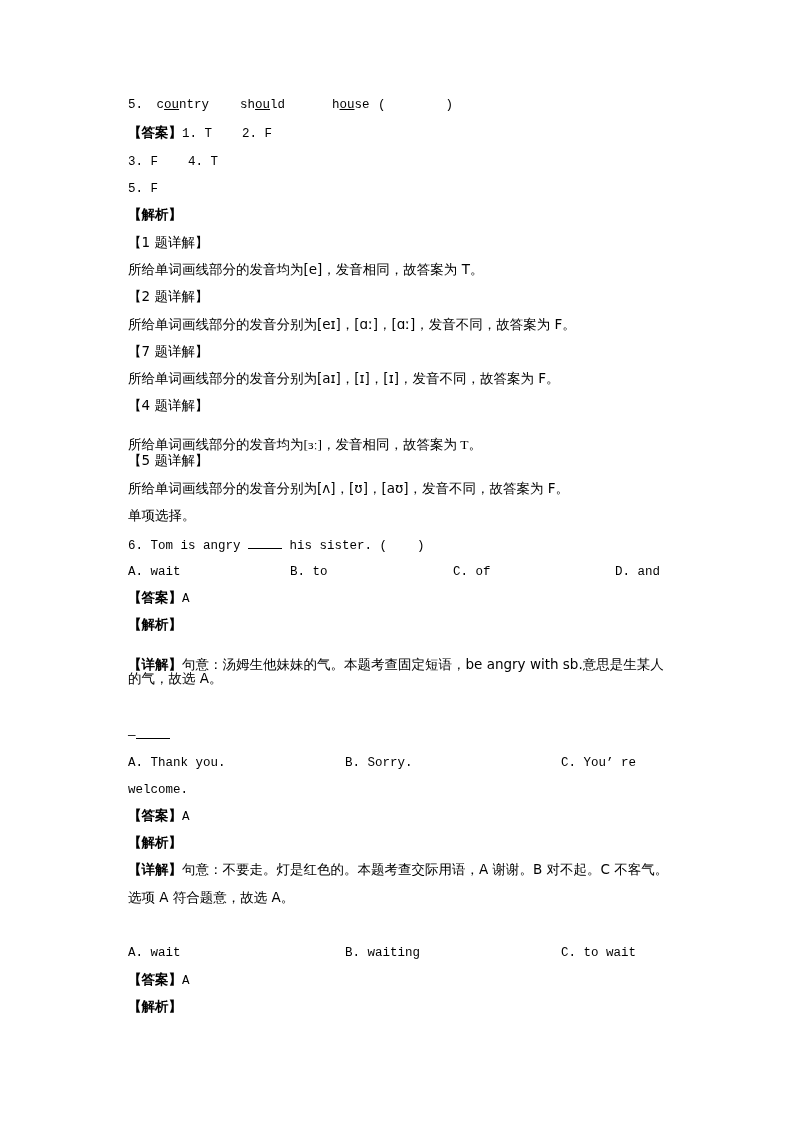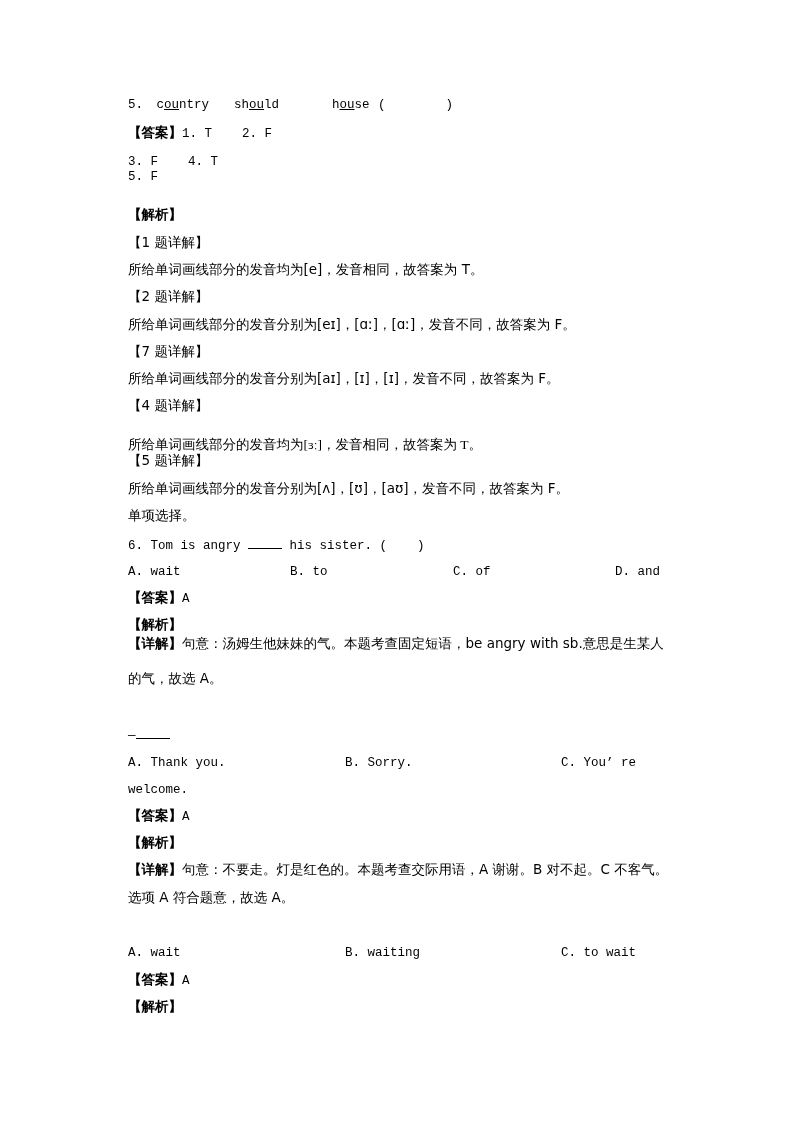--- a/index.html
+++ b/index.html
@@ -15,30 +15,30 @@
   .blank { display: inline-block; border-bottom: 1px solid #000; width: 34px; height: 12px; vertical-align: baseline; }
 </style>
 </head>
 <body>
 
 <div class="page">
 
   <div class="line mono" style="top:96px;">
     <span>5.</span>
     <span style="margin-left:6px;"><span>c</span><u>ou</u><span>ntry</span></span>
-    <span style="position:absolute;left:106px;"><span>sh</span><u>ou</u><span>ld</span></span>
+    <span style="position:absolute;left:112px;"><span>sh</span><u>ou</u><span>ld</span></span>
     <span style="position:absolute;left:204px;"><span>h</span><u>ou</u><span>se</span></span>
     <span style="position:absolute;left:250px;white-space:pre;">(        )</span>
   </div>
 
   <div class="line" style="top:123px;">
     <span class="cn bold">【答案】</span><span class="mono" style="white-space:pre;">1. T    2. F</span>
   </div>
   <div class="line mono" style="top:153px;white-space:pre;">3. F    4. T</div>
-  <div class="line mono" style="top:168px;">5. F</div>
+  <div class="line mono" style="top:180px;">5. F</div>
 
   <div class="line cn bold" style="top:205px;">【解析】</div>
 
   <div class="line cn" style="top:233px;">【1 题详解】</div>
   <div class="line cn" style="top:260px;">所给单词画线部分的发音均为[e]，发音相同，故答案为 T。</div>
   <div class="line cn" style="top:287px;">【2 题详解】</div>
   <div class="line cn" style="top:315px;">所给单词画线部分的发音分别为[eɪ]，[ɑː]，[ɑː]，发音不同，故答案为 F。</div>
   <div class="line cn" style="top:342px;">【7 题详解】</div>
   <div class="line cn" style="top:369px;">所给单词画线部分的发音分别为[aɪ]，[ɪ]，[ɪ]，发音不同，故答案为 F。</div>
   <div class="line cn" style="top:396px;">【4 题详解】</div>
@@ -54,21 +54,21 @@
   <div class="line mono" style="top:563px;width:560px;">
     <span class="opt" style="left:0;">A. wait</span>
     <span class="opt" style="left:162px;">B. to</span>
     <span class="opt" style="left:325px;">C. of</span>
     <span class="opt" style="left:487px;">D. and</span>
   </div>
   <div class="line" style="top:588px;">
     <span class="cn bold">【答案】</span><span class="mono">A</span>
   </div>
   <div class="line cn bold" style="top:615px;">【解析】</div>
-  <div class="line" style="top:634px;">
+  <div class="line" style="top:655px;">
     <span class="cn bold">【详解】</span><span class="cn">句意：汤姆生他妹妹的气。本题考查固定短语，be angry with sb.意思是生某人</span>
   </div>
   <div class="line cn" style="top:669px;">的气，故选 A。</div>
 
   <div class="line mono" style="top:726px;">
     <span>—</span><span class="blank"></span>
   </div>
   <div class="line mono" style="top:754px;width:560px;">
     <span class="opt" style="left:0;">A. Thank you.</span>
     <span class="opt" style="left:217px;">B. Sorry.</span>

